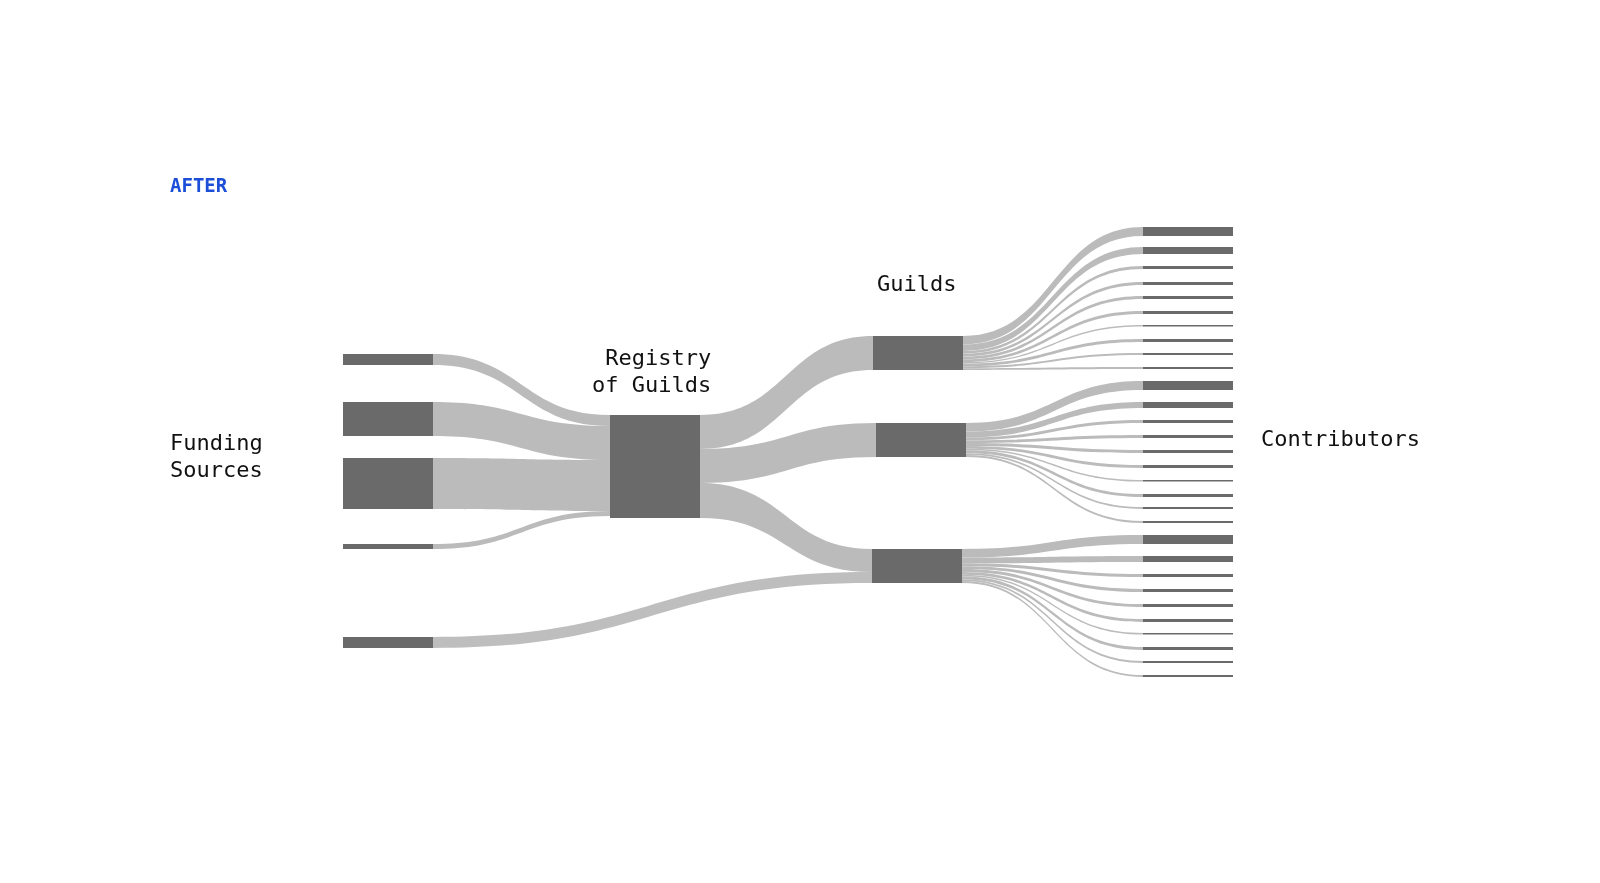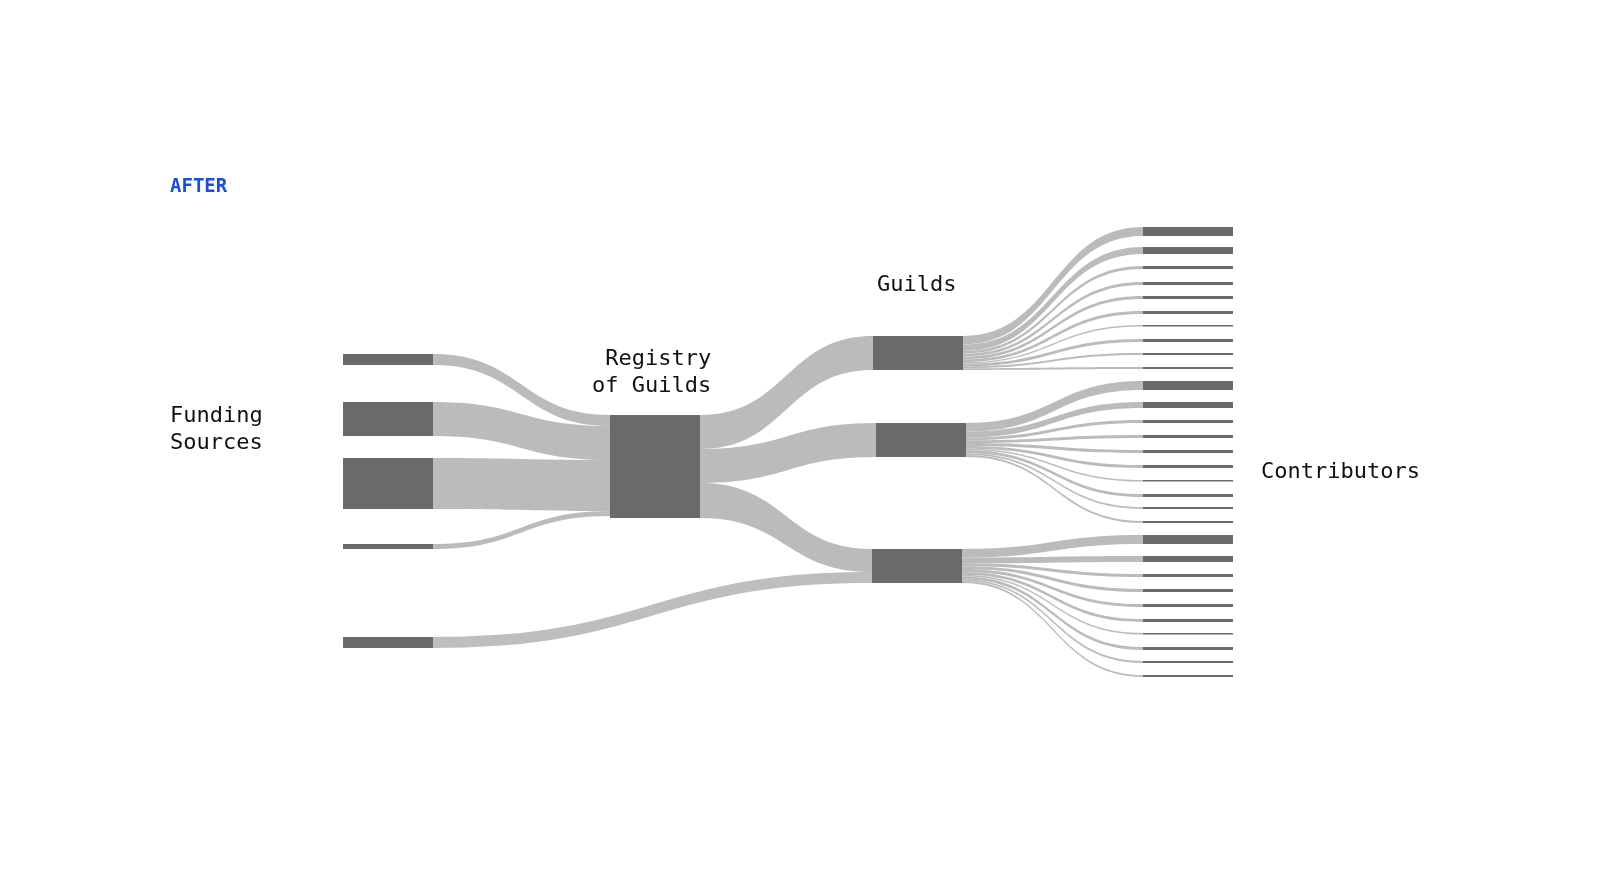--- a/index.html
+++ b/index.html
@@ -90,18 +90,18 @@
       <rect x="1143" y="589" width="90" height="3" fill="#6a6a6a"></rect>
       <rect x="1143" y="604" width="90" height="3" fill="#6a6a6a"></rect>
       <rect x="1143" y="619" width="90" height="3" fill="#6a6a6a"></rect>
       <rect x="1143" y="633" width="90" height="1.5" fill="#6a6a6a"></rect>
       <rect x="1143" y="647" width="90" height="3" fill="#6a6a6a"></rect>
       <rect x="1143" y="661" width="90" height="2" fill="#6a6a6a"></rect>
       <rect x="1143" y="675" width="90" height="2" fill="#6a6a6a"></rect>
     </g>
 </svg>
 
-<div class="label" style="left:170px; top:401px;">Funding
+<div class="label" style="left:170px; top:429px;">Funding
 Sources</div>
 <div class="label" style="left:592px; top:316px;margin-top:28px;">Registry
 of Guilds</div>
 <div class="label" style="left:877px; top:270px;">Guilds</div>
-<div class="label" style="left:1261px; top:425px;margin-top:32px;">Contributors</div>
+<div class="label" style="left:1261px; top:425px;">Contributors</div>
 
 </body></html>

